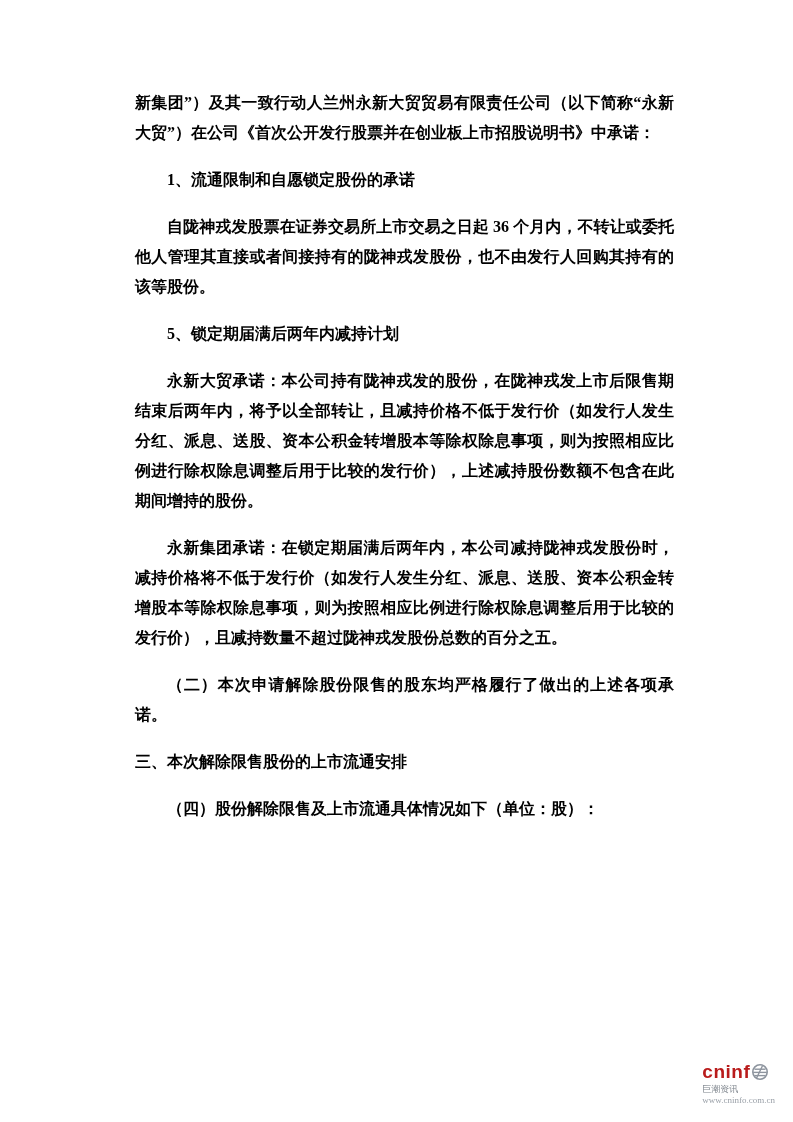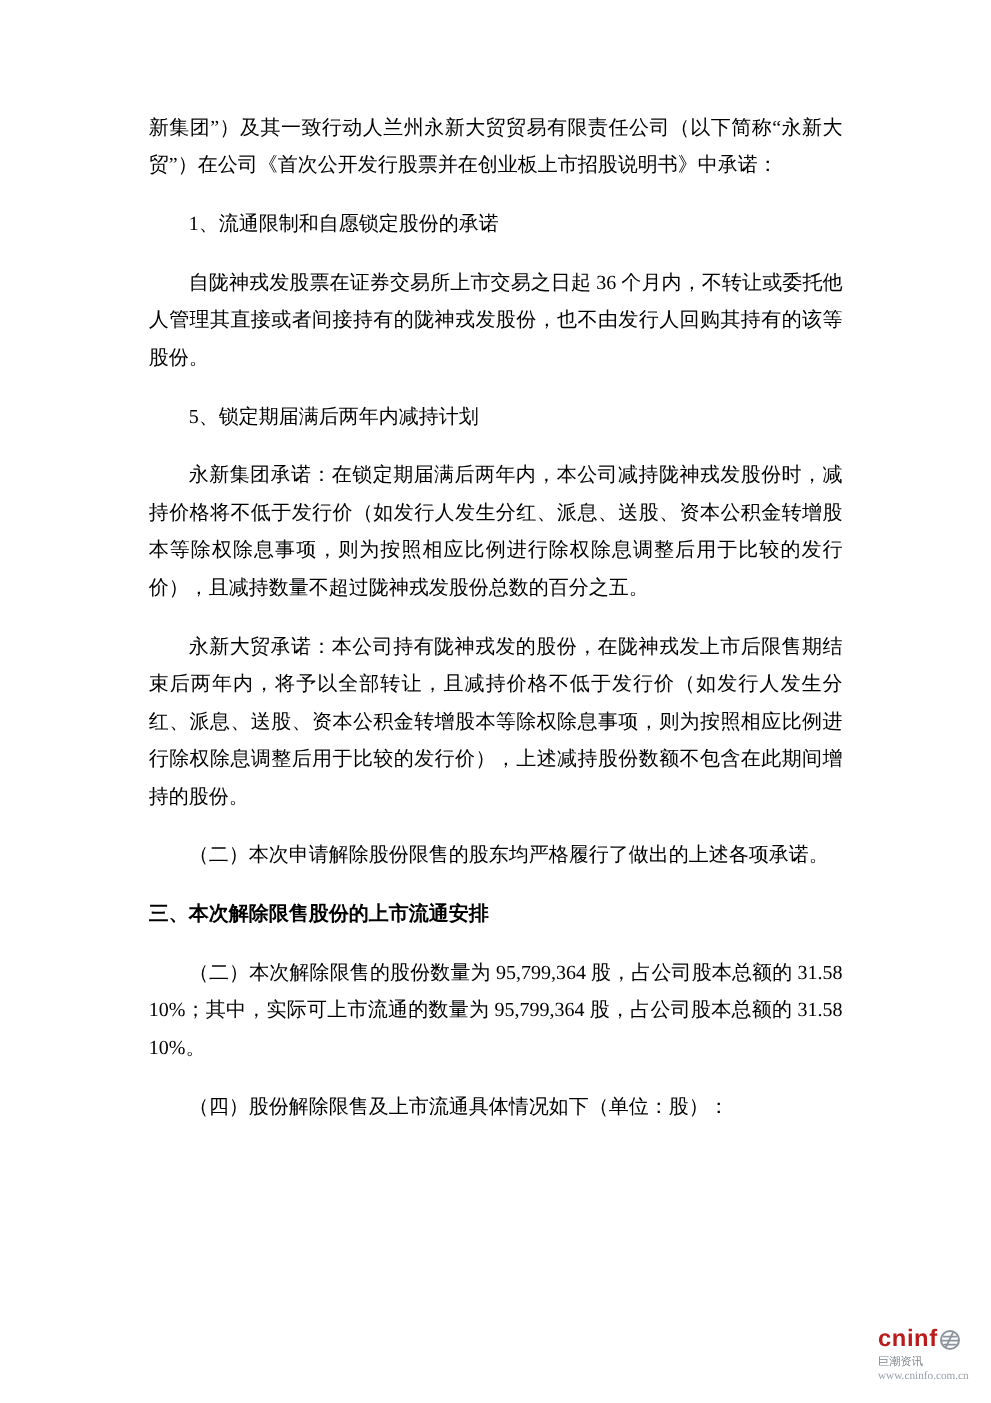--- a/index.html
+++ b/index.html
@@ -15,25 +15,26 @@
     font-family: "Liberation Serif", "DejaVu Serif", serif;
     color: #000000;
   }
   .doc {
     position: absolute;
     left: 119px;
     right: 119px;
     top: 88px;
   }
   .doc p {
-    margin: 0 0 17px 0;
+    margin: 0 0 17px 16px;
     font-size: 16px;
     line-height: 30px;
     text-align: justify;
     word-break: break-all;
+    font-weight: bold;
   }
   .para-continuation { text-indent: 0; }
   .para-body { text-indent: 2em; }
   .para-list-item { text-indent: 2em; }
   .para-heading {
     text-indent: 0;
     font-weight: bold;
     font-family: "Liberation Sans", "DejaVu Sans", sans-serif;
     font-size: 16px;
   }
@@ -74,25 +75,24 @@
   }
 </style>
 </head>
 <body>
 
 <main class="doc">
   <p class="para-continuation">新集团”）及其一致行动人兰州永新大贸贸易有限责任公司（以下简称“永新大贸”）在公司《首次公开发行股票并在创业板上市招股说明书》中承诺：</p>
   <p class="para-list-item">1、流通限制和自愿锁定股份的承诺</p>
   <p class="para-body">自陇神戎发股票在证券交易所上市交易之日起 36 个月内，不转让或委托他人管理其直接或者间接持有的陇神戎发股份，也不由发行人回购其持有的该等股份。</p>
   <p class="para-list-item">5、锁定期届满后两年内减持计划</p>
+  <p class="para-body">永新大贸承诺：本公司持有陇神戎发的股份，在陇神戎发上市后限售期结束后两年内，将予以全部转让，且减持价格不低于发行价（如发行人发生分红、派息、送股、资本公积金转增股本等除权除息事项，则为按照相应比例进行除权除息调整后用于比较的发行价），上述减持股份数额不包含在此期间增持的股份。</p>
   <p class="para-body">永新集团承诺：在锁定期届满后两年内，本公司减持陇神戎发股份时，减持价格将不低于发行价（如发行人发生分红、派息、送股、资本公积金转增股本等除权除息事项，则为按照相应比例进行除权除息调整后用于比较的发行价），且减持数量不超过陇神戎发股份总数的百分之五。</p>
-  <p class="para-body">永新大贸承诺：本公司持有陇神戎发的股份，在陇神戎发上市后限售期结束后两年内，将予以全部转让，且减持价格不低于发行价（如发行人发生分红、派息、送股、资本公积金转增股本等除权除息事项，则为按照相应比例进行除权除息调整后用于比较的发行价），上述减持股份数额不包含在此期间增持的股份。</p>
   <p class="para-body">（二）本次申请解除股份限售的股东均严格履行了做出的上述各项承诺。</p>
   <p class="para-heading">三、本次解除限售股份的上市流通安排</p>
-  <p class="para-body">（二）本次解除限售的股份数量为 95,799,364 股，占公司股本总额的 31.5810%；其中，实际可上市流通的数量为 95,799,364 股，占公司股本总额的 31.5810%。</p>
   <p class="para-body">（四）股份解除限售及上市流通具体情况如下（单位：股）：</p>
 </main>
 
 <footer class="footer">
   <div class="logo-row">
     <span class="logo-text">cninf</span>
     <span class="logo-icon">
       <svg width="18" height="18" viewBox="0 0 18 18" aria-hidden="true">
         <circle cx="9" cy="9" r="7.2" fill="none" stroke="#8d949e" stroke-width="1.6"></circle>
         <line x1="3.5" y1="6.2" x2="14.5" y2="6.2" stroke="#8d949e" stroke-width="1.4"></line>

